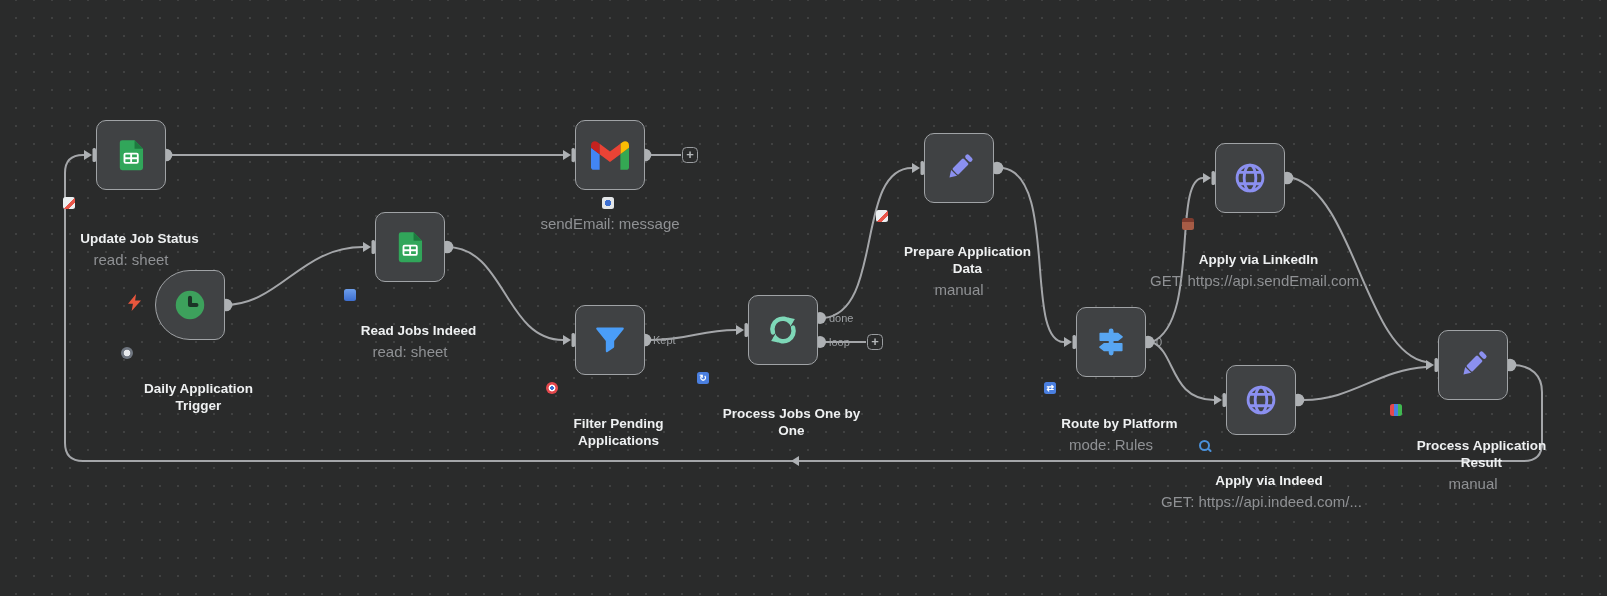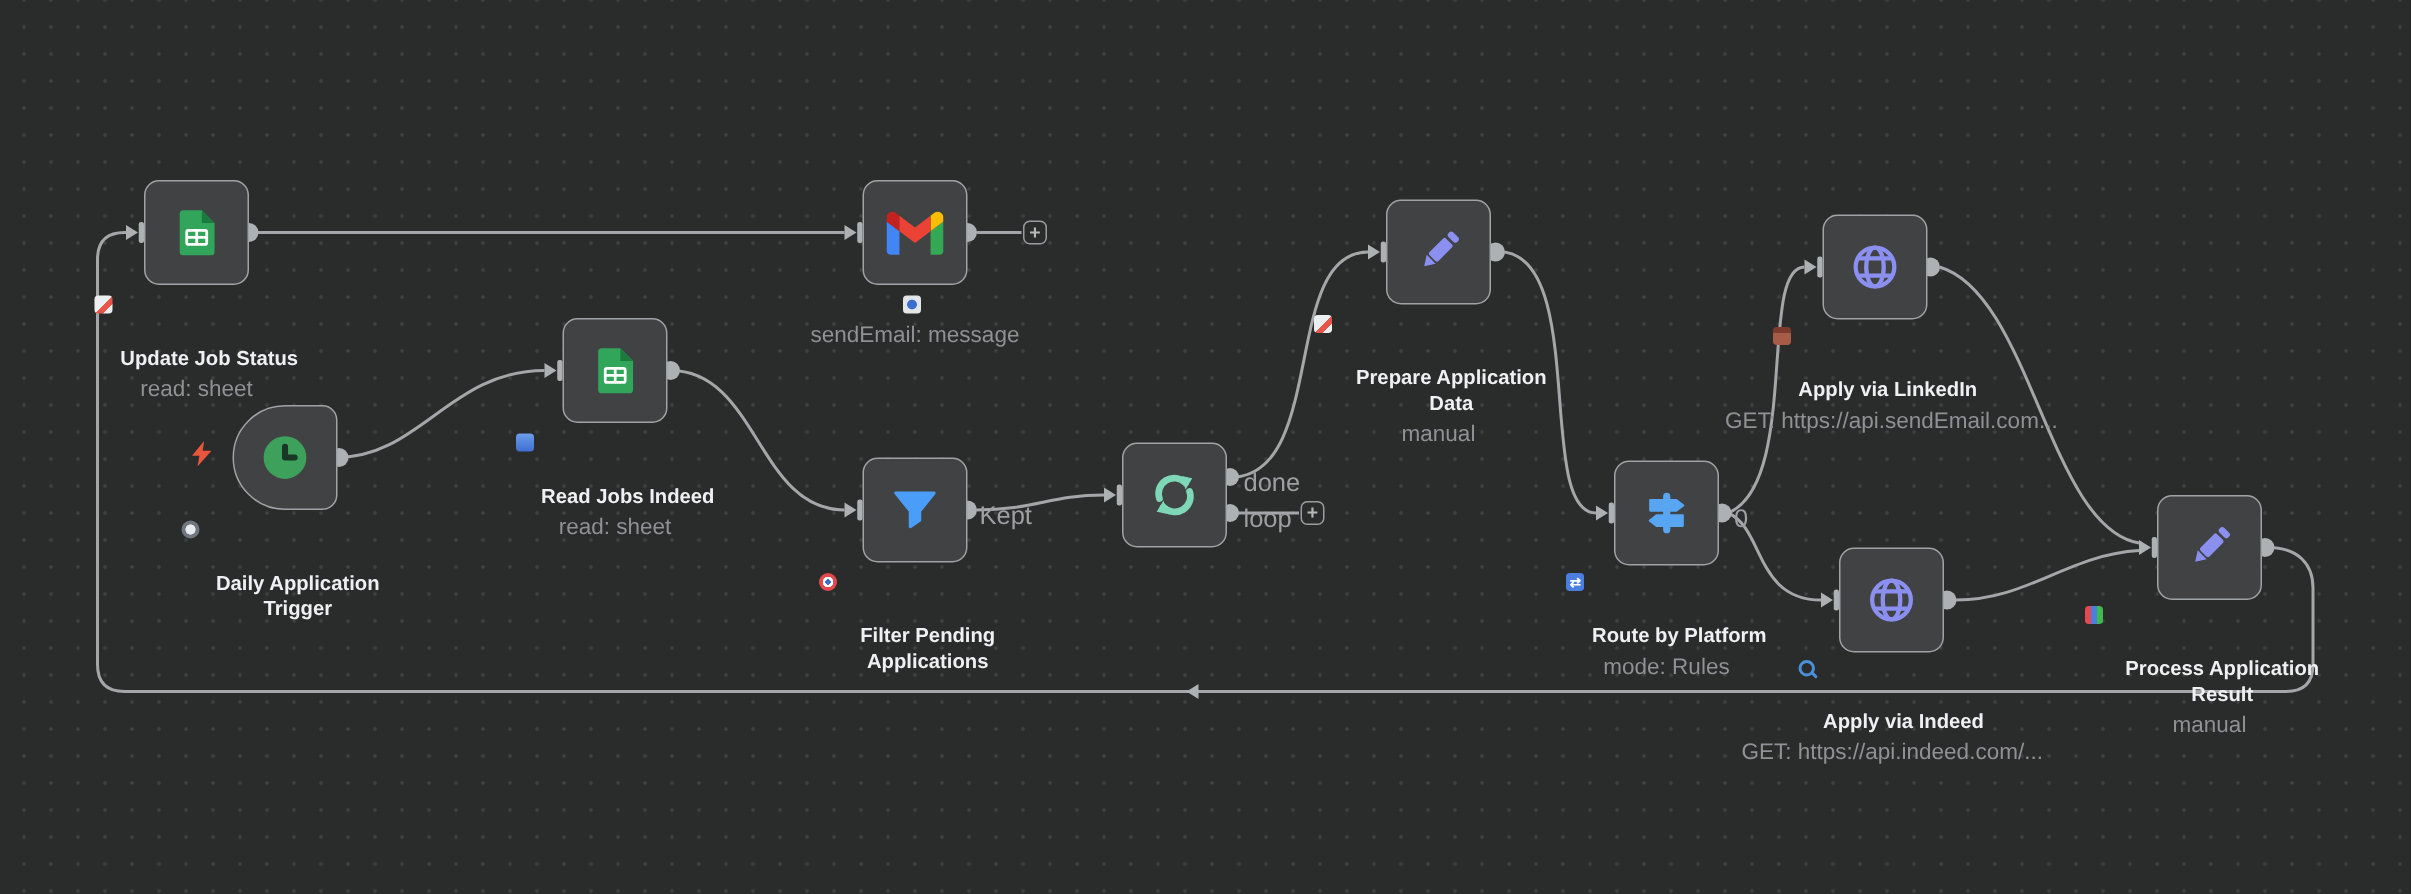--- a/index.html
+++ b/index.html
@@ -37,21 +37,21 @@
   .mi-book{background:linear-gradient(180deg,#6d9eeb,#3d6fd1);}
   .mi-email{background:radial-gradient(circle at 50% 50%,#3d6fd1 0 3px,#e3e6e8 3.5px);}
   .mi-clock{border-radius:50%;background:radial-gradient(circle,#e8eaed 0 3.2px,#6f7680 3.6px);}
   .mi-dart{border-radius:50%;background:radial-gradient(circle,#3d6fd1 0 1.8px,#ffffff 1.8px 3.4px,#e5484d 3.6px);}
   .mi-glyph{background:#4a7fe0;color:#fff;font-size:9px;line-height:12px;text-align:center;font-weight:700;}
   .mi-briefcase{background:linear-gradient(180deg,#7d3b2e 0 4px,#a65c46 4px);}
   .mi-mag{position:relative;border-radius:50%;width:8px;height:8px;border:2px solid #4a90d9;box-sizing:content-box;width:7px;height:7px;margin-top:3px;}
   .mi-mag::after{content:"";position:absolute;width:5px;height:2px;background:#4a90d9;transform:rotate(45deg);right:-4px;bottom:-2px;border-radius:1px;}
   .mi-chart{background:linear-gradient(90deg,#e5484d 0 33%,#4a7fe0 33% 66%,#3fb950 66%);}
 
-  .port-label{position:absolute;z-index:3;font-size:17px;color:#9da0a3;text-align:right;}
+  .port-label{position:absolute;z-index:3;font-size:11px;color:#9da0a3;text-align:right;}
   .plus{
     position:absolute;z-index:3;width:16px;height:16px;border:1.8px solid #9a9da0;border-radius:4.5px;
     color:#b5b8ba;font-size:13px;line-height:14px;text-align:center;box-sizing:border-box;
     background:#2a2b2b;cursor:pointer;font-weight:700;
   }
 </style>
 </head>
 <body>
 
 <div class="canvas">
@@ -189,20 +189,23 @@
   <div class="node" style="left:748px;top:295px">
     <div class="node-box">
       <svg width="36" height="36" viewBox="0 0 24 24">
         <path d="M5.3 13.6A6.9 6.9 0 0 1 16.9 6.7" fill="none" stroke="#7ed8b8" stroke-width="3" stroke-linecap="round"></path>
         <polygon points="15.2,3.6 19.9,4.6 16.9,9.6" fill="#7ed8b8"></polygon>
         <path d="M18.7 10.4A6.9 6.9 0 0 1 7.1 17.3" fill="none" stroke="#7ed8b8" stroke-width="3" stroke-linecap="round"></path>
         <polygon points="8.8,20.4 4.1,19.4 7.1,14.4" fill="#7ed8b8"></polygon>
       </svg>
     </div>
   </div>
+  <div class="nlabel-wrap" style="left:683px;top:370px">
+    <div class="nlabel"><span class="mi mi-glyph">↻</span><span class="lt" style="max-width:155px">Process Jobs One by One</span></div>
+  </div>
   <span class="port-label" style="left:829px;top:312px">done</span>
   <span class="port-label" style="left:829px;top:336px">loop</span>
   <div class="plus" style="left:867px;top:334px">+</div>
 
   <div class="node" style="left:924px;top:133px">
     <div class="node-box">
       <svg width="36" height="36" viewBox="0 0 24 24">
         <g transform="rotate(45 12 12)" fill="#8b90f0">
           <rect x="9.2" y="1.2" width="5.6" height="3" rx="1.4"></rect>
           <rect x="9.2" y="5.4" width="5.6" height="10.4" rx="1"></rect>

